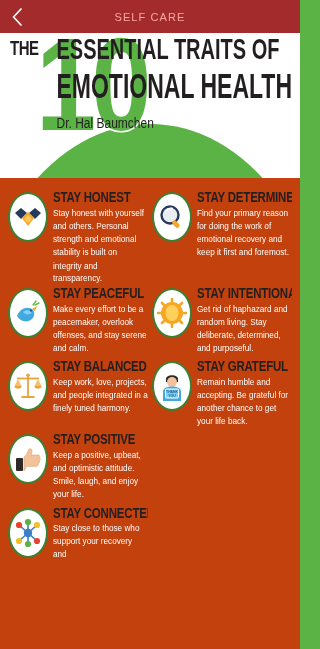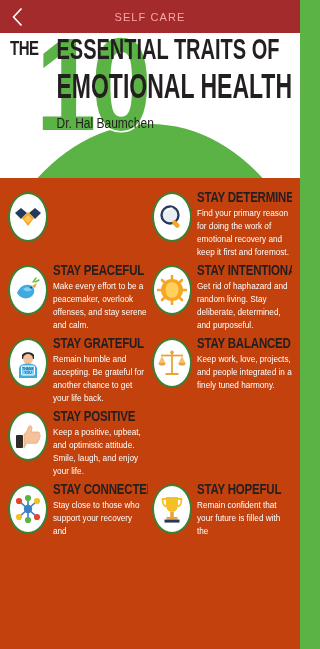--- a/index.html
+++ b/index.html
@@ -124,20 +124,24 @@
 
     <div class="row">
       <div class="cell">
         <div class="badge">
           <svg width="30" height="30" viewBox="0 0 30 30">
             <path d="M2 11 L8 6 L14 11 L8 17 Z" fill="#283A5B"></path>
             <path d="M28 11 L22 6 L16 11 L22 17 Z" fill="#283A5B"></path>
             <path d="M15 10 L21 16 L15 24 L9 16 Z" fill="#F5A623"></path>
             <path d="M15 13 L19 17 L15 21 L11 17 Z" fill="#FFC65C"></path>
           </svg>
+        </div>
+        <div class="txt">
+          <div class="t-title">STAY HONEST</div>
+          <div class="t-body">Stay honest with yourself and others. Personal strength and emotional stability is built on integrity and transparency.</div>
         </div>
       </div>
       <div class="cell">
         <div class="badge">
           <svg width="30" height="30" viewBox="0 0 30 30">
             <circle cx="13" cy="13" r="8.5" fill="#E9EDF2" stroke="#283A5B" stroke-width="2.4"></circle>
             <path d="M9 9 a6 6 0 0 1 6 -2.5" fill="none" stroke="#ffffff" stroke-width="1.8" stroke-linecap="round"></path>
             <rect x="17.5" y="17.5" width="8.5" height="4.6" rx="2.2" fill="#F5A623" transform="rotate(45 17.5 17.5)"></rect>
           </svg>
         </div>
@@ -187,49 +191,49 @@
           <div class="t-title">STAY INTENTIONAL</div>
           <div class="t-body">Get rid of haphazard and random living. Stay deliberate, determined, and purposeful.</div>
         </div>
       </div>
     </div>
 
     <div class="row">
       <div class="cell">
         <div class="badge">
           <svg width="30" height="30" viewBox="0 0 30 30">
-            <path d="M9 8 C9 3 21 3 21 8 L21 11 L9 11 Z" fill="#2F2A28"></path>
-            <circle cx="15" cy="11" r="5" fill="#F3C29B"></circle>
-            <path d="M6 30 L6 21 C6 17 10 15.5 15 15.5 C20 15.5 24 17 24 21 L24 30 Z" fill="#3FA9E0"></path>
-            <rect x="8.5" y="18" width="13" height="9" rx="1" fill="#7FD0F5" stroke="#ffffff" stroke-width="1"></rect>
-            <text x="15" y="22.2" font-size="3.4" text-anchor="middle" fill="#1C5E8C" font-family="Liberation Sans, sans-serif" font-weight="bold">THANK</text>
-            <text x="15" y="25.6" font-size="3.4" text-anchor="middle" fill="#1C5E8C" font-family="Liberation Sans, sans-serif" font-weight="bold">YOU</text>
-          </svg>
-        </div>
-        <div class="txt">
-          <div class="t-title">STAY GRATEFUL</div>
-          <div class="t-body">Remain humble and accepting. Be grateful for another chance to get your life back.</div>
-        </div>
-      </div>
-      <div class="cell">
-        <div class="badge">
-          <svg width="30" height="30" viewBox="0 0 30 30">
             <rect x="14.1" y="4" width="1.8" height="21" fill="#E8A33D"></rect>
             <rect x="4" y="6.6" width="22" height="1.8" fill="#E8A33D"></rect>
             <rect x="8.5" y="25" width="13" height="2" fill="#E8A33D"></rect>
             <path d="M5 8 L1.5 15 L8.5 15 Z" fill="#F5C26B"></path>
             <path d="M25 8 L21.5 15 L28.5 15 Z" fill="#F5C26B"></path>
             <path d="M1.5 15 a3.5 2.6 0 0 0 7 0 Z" fill="#E8A33D"></path>
             <path d="M21.5 15 a3.5 2.6 0 0 0 7 0 Z" fill="#E8A33D"></path>
             <circle cx="15" cy="4.3" r="1.8" fill="#E8A33D"></circle>
           </svg>
         </div>
         <div class="txt">
           <div class="t-title">STAY BALANCED</div>
           <div class="t-body">Keep work, love, projects, and people integrated in a finely tuned harmony.</div>
+        </div>
+      </div>
+      <div class="cell">
+        <div class="badge">
+          <svg width="30" height="30" viewBox="0 0 30 30">
+            <path d="M9 8 C9 3 21 3 21 8 L21 11 L9 11 Z" fill="#2F2A28"></path>
+            <circle cx="15" cy="11" r="5" fill="#F3C29B"></circle>
+            <path d="M6 30 L6 21 C6 17 10 15.5 15 15.5 C20 15.5 24 17 24 21 L24 30 Z" fill="#3FA9E0"></path>
+            <rect x="8.5" y="18" width="13" height="9" rx="1" fill="#7FD0F5" stroke="#ffffff" stroke-width="1"></rect>
+            <text x="15" y="22.2" font-size="3.4" text-anchor="middle" fill="#1C5E8C" font-family="Liberation Sans, sans-serif" font-weight="bold">THANK</text>
+            <text x="15" y="25.6" font-size="3.4" text-anchor="middle" fill="#1C5E8C" font-family="Liberation Sans, sans-serif" font-weight="bold">YOU</text>
+          </svg>
+        </div>
+        <div class="txt">
+          <div class="t-title">STAY GRATEFUL</div>
+          <div class="t-body">Remain humble and accepting. Be grateful for another chance to get your life back.</div>
         </div>
       </div>
     </div>
 
     <div class="row">
       <div class="cell">
         <div class="badge">
           <svg width="30" height="30" viewBox="0 0 30 30">
             <rect x="3" y="14" width="7" height="13" rx="1" fill="#2F2A28"></rect>
             <path d="M11 27 L11 13 C11 13 14 11 15 7 C15.6 4.2 18.5 4 18.9 6.4 C19.2 8.4 18 11 18 11 L25 11
@@ -263,32 +267,16 @@
             <circle cx="24" cy="23" r="3.1" fill="#E8432F"></circle>
             <circle cx="15" cy="4" r="3.1" fill="#5BB346"></circle>
             <circle cx="15" cy="26" r="3.1" fill="#5BB346"></circle>
           </svg>
         </div>
         <div class="txt">
           <div class="t-title">STAY CONNECTED</div>
           <div class="t-body">Stay close to those who support your recovery and</div>
         </div>
       </div>
-      <div class="cell">
-        <div class="badge">
-          <svg width="30" height="30" viewBox="0 0 30 30">
-            <path d="M9 3 L21 3 L21 11 C21 15.5 18.5 18 15 18 C11.5 18 9 15.5 9 11 Z" fill="#F5C026"></path>
-            <path d="M9 5 L5.5 5 C5.5 10 7 12 9.5 12.5" fill="none" stroke="#F5C026" stroke-width="1.8"></path>
-            <path d="M21 5 L24.5 5 C24.5 10 23 12 20.5 12.5" fill="none" stroke="#F5C026" stroke-width="1.8"></path>
-            <rect x="13.2" y="18" width="3.6" height="5" fill="#E8A33D"></rect>
-            <rect x="9.5" y="23" width="11" height="2.6" fill="#E8A33D"></rect>
-            <rect x="7.5" y="25.6" width="15" height="3" fill="#283A5B"></rect>
-          </svg>
-        </div>
-        <div class="txt">
-          <div class="t-title">STAY HOPEFUL</div>
-          <div class="t-body">Remain confident that your future is filled with the</div>
-        </div>
-      </div>
     </div>
 
   </div>
 </div>
 
 </body></html>

